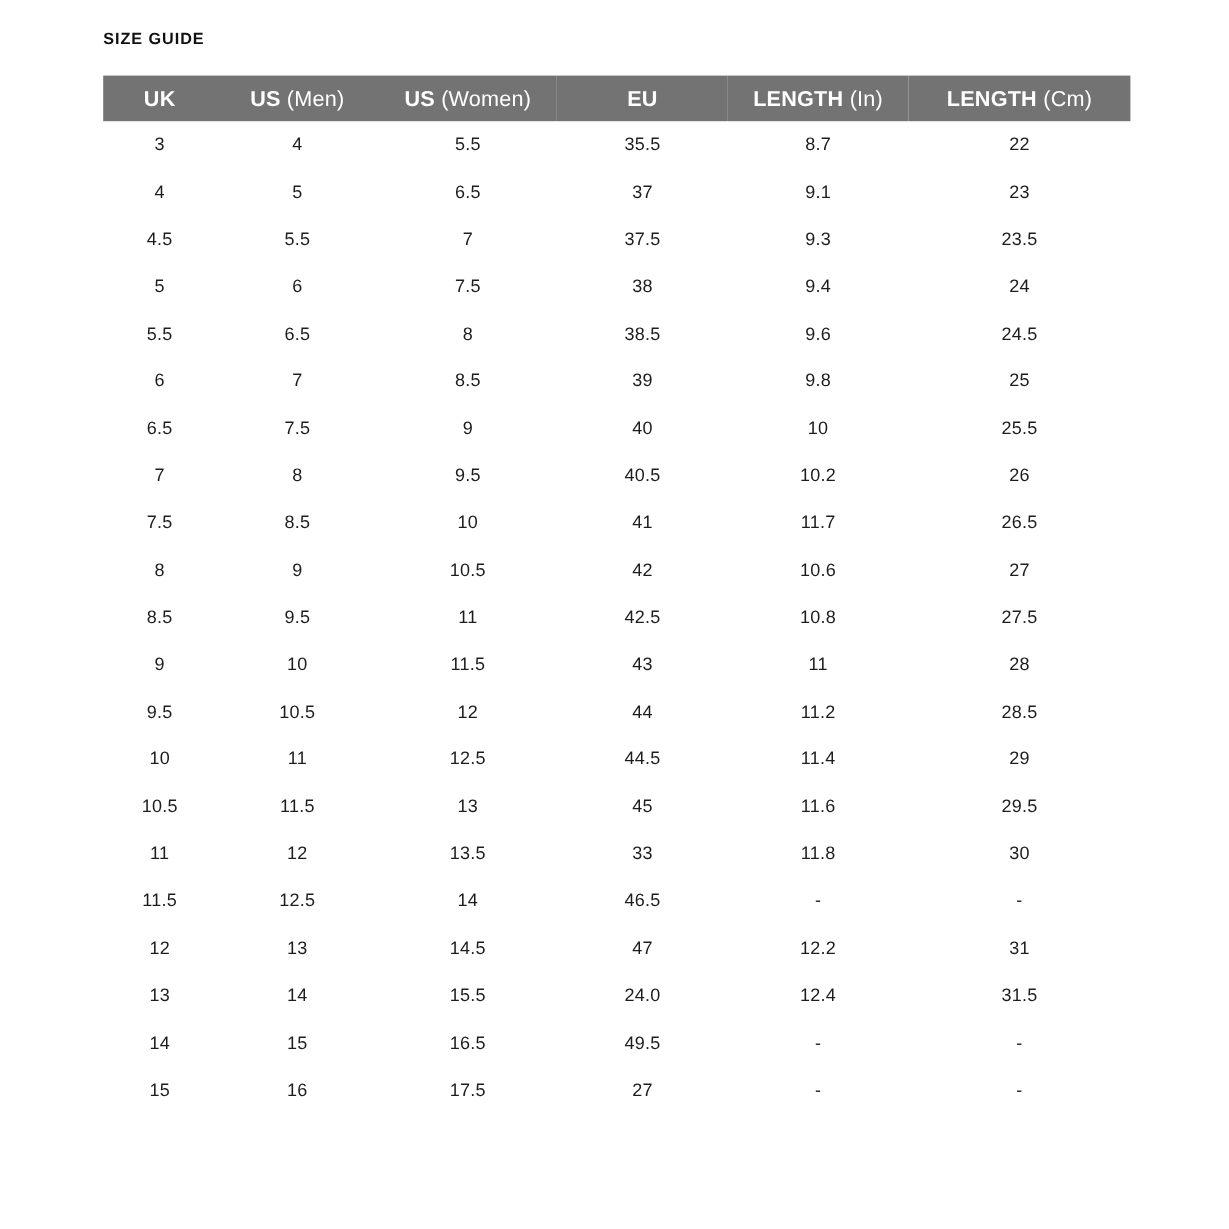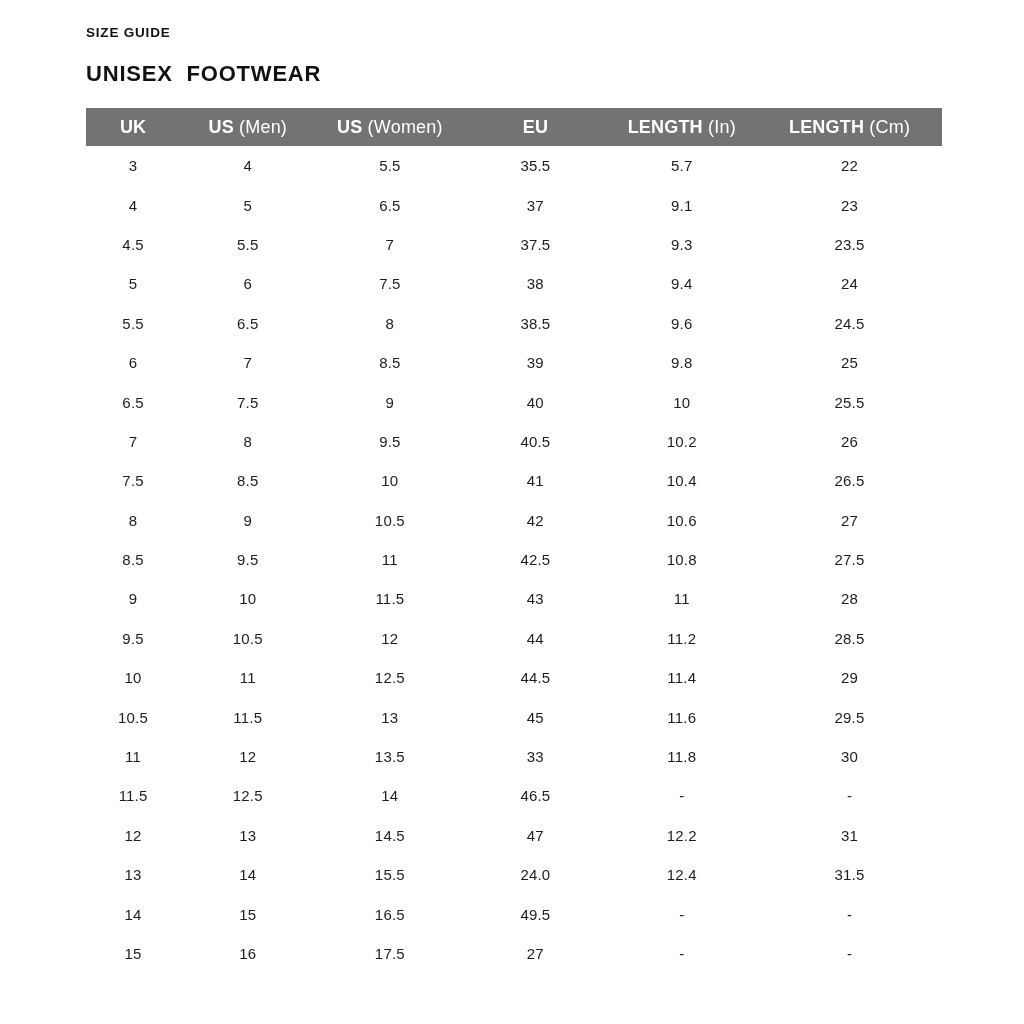--- a/index.html
+++ b/index.html
@@ -71,21 +71,20 @@
   col.c5 { width: 17.6%; }
   col.c6 { width: 21.6%; }
 </style>
 </head>
 <body>
 
 <div class="page">
 
   <div class="eyebrow">SIZE GUIDE</div>
 
-  <h1 class="title">UNISEX  FOOTWEAR</h1>
 
   <table class="size-table">
     <colgroup>
       <col class="c1">
         <col class="c2">
         <col class="c3">
       <col class="c4">
         <col class="c5">
         <col class="c6">
     </colgroup>
@@ -110,21 +109,21 @@
           <span class="b">LENGTH</span><span class="n"> (Cm)</span>
         </th>
       </tr>
     </thead>
     <tbody>
         <tr>
           <td>3</td>
           <td>4</td>
           <td>5.5</td>
           <td>35.5</td>
-          <td>5.7</td>
+          <td>8.7</td>
           <td>22</td>
         </tr>
         <tr>
           <td>4</td>
           <td>5</td>
           <td>6.5</td>
           <td>37</td>
           <td>9.1</td>
           <td>23</td>
         </tr>
@@ -174,21 +173,21 @@
           <td>9.5</td>
           <td>40.5</td>
           <td>10.2</td>
           <td>26</td>
         </tr>
         <tr>
           <td>7.5</td>
           <td>8.5</td>
           <td>10</td>
           <td>41</td>
-          <td>10.4</td>
+          <td>11.7</td>
           <td>26.5</td>
         </tr>
         <tr>
           <td>8</td>
           <td>9</td>
           <td>10.5</td>
           <td>42</td>
           <td>10.6</td>
           <td>27</td>
         </tr>

